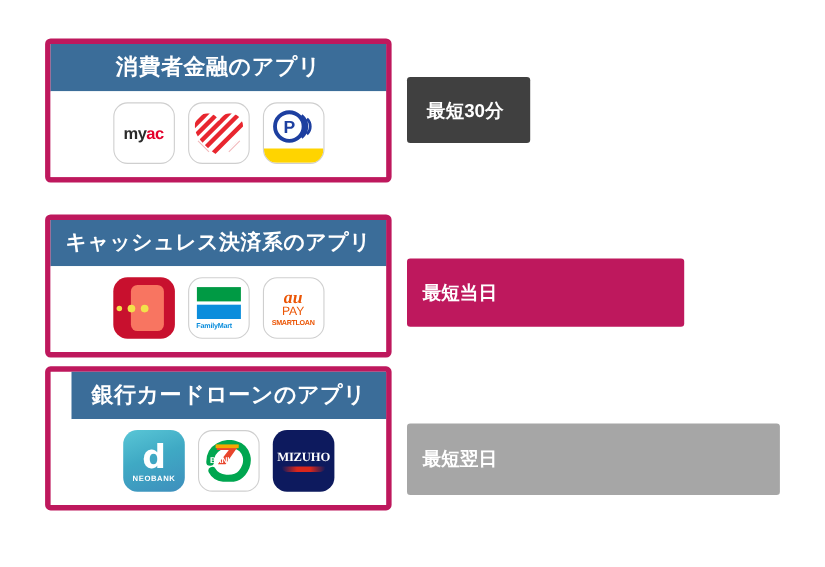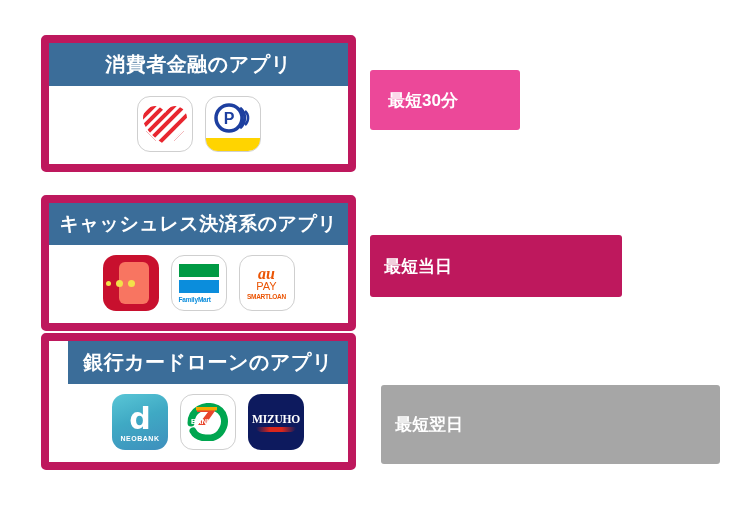--- a/index.html
+++ b/index.html
@@ -10,21 +10,21 @@
     position:relative;
     overflow:hidden;
   }
   .stage{position:absolute;left:0;top:0;width:750px;height:515px;}
 
   
   .card{
     position:absolute;
     left:41px;
     width:315px;
-    border:8px solid #be185d;
+    border:5px solid #be185d;
     border-radius:5px;
     box-sizing:border-box;
     background:#ffffff;
   }
   .card-header{
     background:#3b6d99;
     color:#ffffff;
     text-align:center;
     font-weight:bold;
     letter-spacing:0.5px;
@@ -114,20 +114,25 @@
 </style>
 </head>
 <body>
 
 <div class="stage">
 
   <div class="card" style="top:35px;">
     <div class="card-header" style="font-size:20px;">消費者金融のアプリ</div>
     <div class="card-body">
 
+      <div class="tile outline t-myac">
+        <div class="t-myac">
+          <span class="my">my</span><span class="ac">ac</span>
+        </div>
+      </div>
 
       <div class="tile outline">
         <div class="heartwrap">
           <svg width="56" height="56" viewBox="0 0 56 56">
             <defs>
               <clipPath id="hc">
                 <path d="M28 48 C 13 38, 6 29, 6 21 C 6 13, 13 9, 18 9 C 23 9, 27 13, 28 16 C 29 13, 33 9, 38 9 C 43 9, 50 13, 50 21 C 50 29, 43 38, 28 48 Z"></path>
               </clipPath>
             </defs>
             <g clip-path="url(#hc)">
@@ -159,21 +164,21 @@
             <path d="M27 7 A 13 13 0 0 1 27 27" fill="none" stroke="#1d3fa0" stroke-width="3"></path>
             <path d="M32 10 A 9.5 9.5 0 0 1 32 24" fill="none" stroke="#1d3fa0" stroke-width="2.5"></path>
           </svg>
         </div>
         <div class="band"></div>
       </div>
 
     </div>
   </div>
 
-  <div class="bar" style="left:370px;top:70px;width:150px;height:60px;background:#ec4899;font-size:17px;padding-left:18px;">
+  <div class="bar" style="left:370px;top:70px;width:112px;height:60px;background:#404040;font-size:17px;padding-left:18px;">
     <span>最短30分</span>
   </div>
 
   <div class="card" style="top:195px;">
     <div class="card-header" style="font-size:19px;">キャッシュレス決済系のアプリ</div>
     <div class="card-body">
 
       <div class="tile t-red">
         <div class="inner"></div>
         <div class="dots">
@@ -225,17 +230,17 @@
       </div>
 
       <div class="tile t-mz">
         <div class="mw">MIZUHO</div>
         <div class="swoosh"></div>
       </div>
 
     </div>
   </div>
 
-  <div class="bar" style="left:370px;top:385px;width:339px;height:79px;background:#a6a6a6;font-size:17px;margin-left:11px;">
+  <div class="bar" style="left:370px;top:385px;width:339px;height:65px;background:#a6a6a6;font-size:17px;">
     <span>最短翌日</span>
   </div>
 
 </div>
 
 </body></html>

